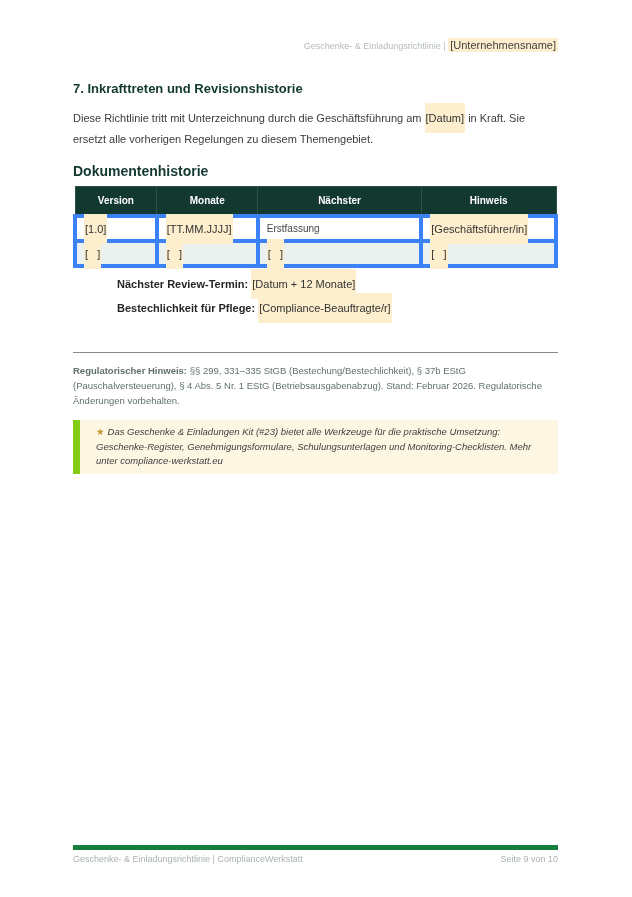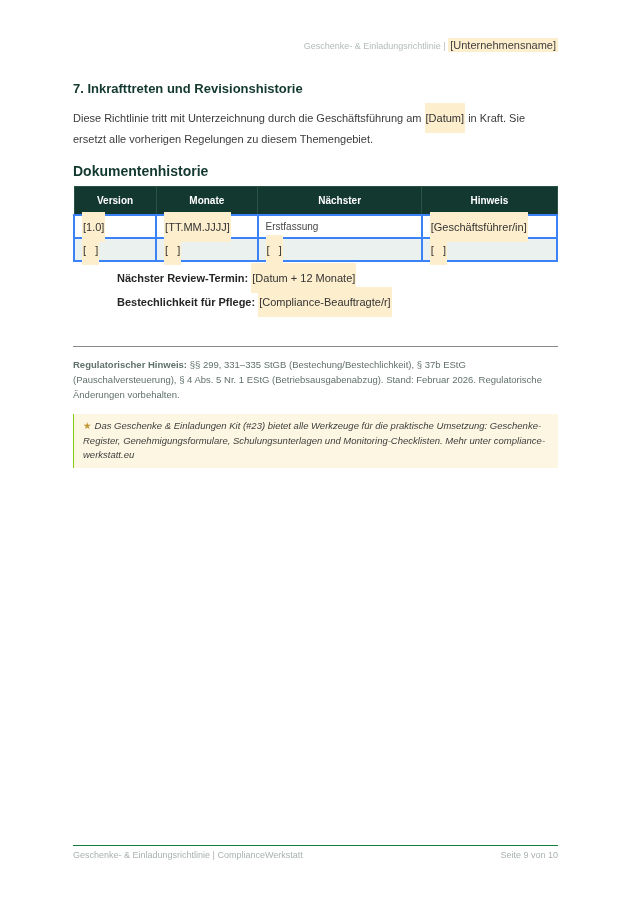--- a/index.html
+++ b/index.html
@@ -65,21 +65,21 @@
     background:#12382f;
     color:#ffffff;
     font-size:10px;
     font-weight:bold;
     text-align:center;
     padding:8px 7px;
     border:1px solid #2a5247;
   }
   table.history td{
     padding:3px 7px;
-    border:2px solid #3b82f6;
+    border:4px solid #3b82f6;
     font-size:11px;
     vertical-align:middle;
     height:15px;
   }
   table.history col.c1{width:17%;}
   table.history col.c2{width:21%;}
   table.history col.c3{width:34%;}
   table.history col.c4{width:28%;}
   table.history td.plain{font-size:10px;color:#474747;}
   table.history tr.alt td{background:#eaf1ee;}
@@ -100,37 +100,37 @@
     margin:10px 0 12px 0;
     font-size:9.5px;
     line-height:15px;
     color:#60716a;
   }
   p.regulatory .reg-label{font-weight:bold;}
 
   .note-box{
     margin:10px 0 0 0;
     background:#fdf6e2;
-    border-left:1px solid #84cc16;
-    padding:5px 10px 5px 9px;
+    border-left:7px solid #84cc16;
+    padding:5px 10px 5px 16px;
     font-size:9.5px;
     line-height:14.5px;
     font-style:italic;
     color:#3e3e3e;
   }
   .note-box .star{
     color:#c49734;
     font-style:normal;
     margin-right:3px;
   }
 
   .doc-footer{
     position:absolute;
     left:73px;right:74px;top:845px;
-    border-top:1px solid #15803d;
+    border-top:5px solid #15803d;
     padding-top:4px;
     display:flex;
     justify-content:space-between;
     font-size:9px;
     color:#a9b2ae;
   }
 </style>
 </head>
 <body>
 

